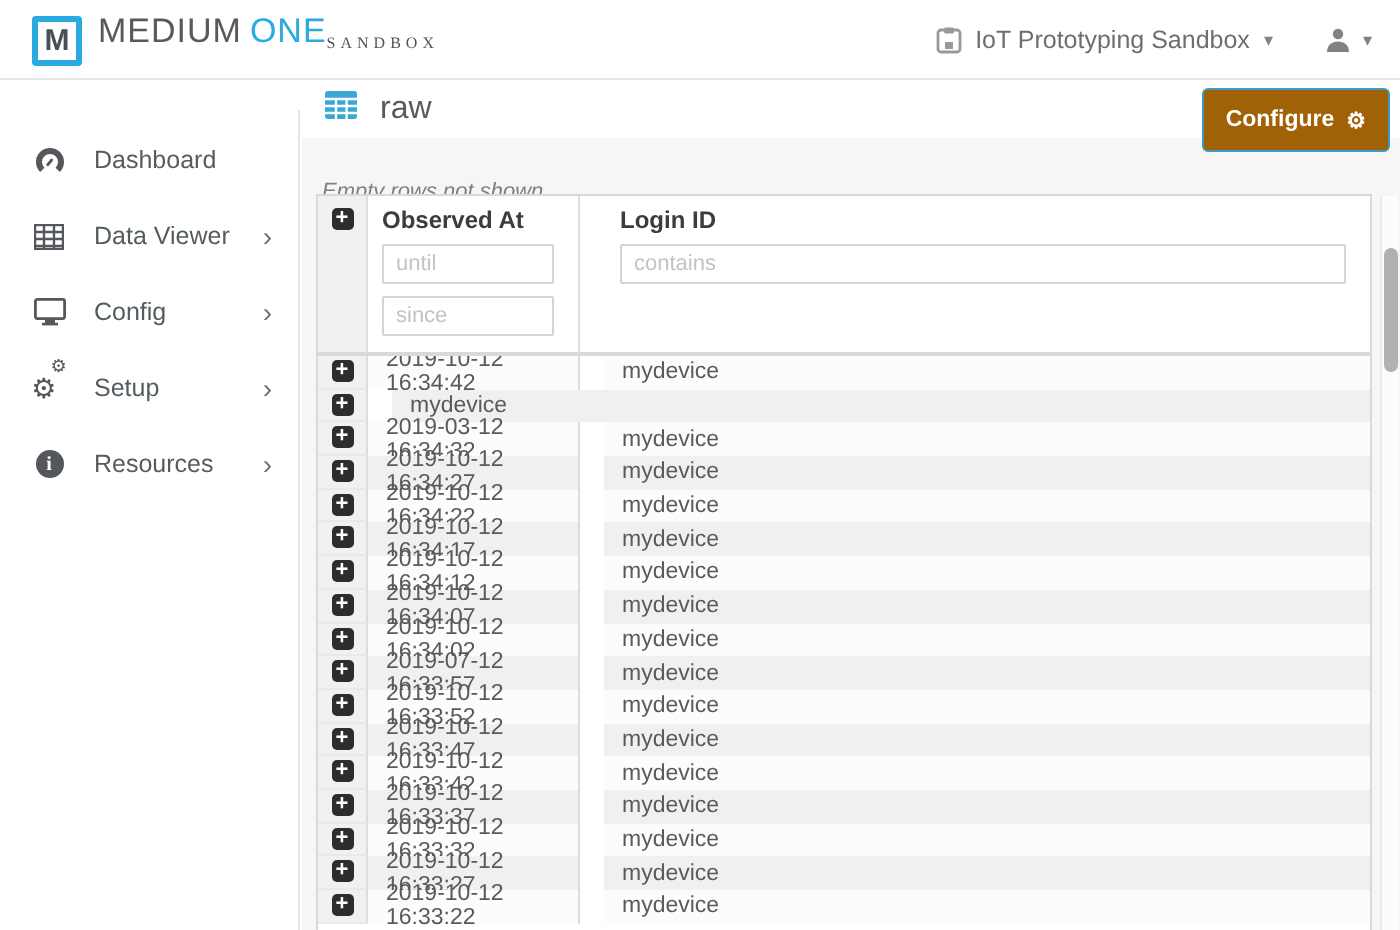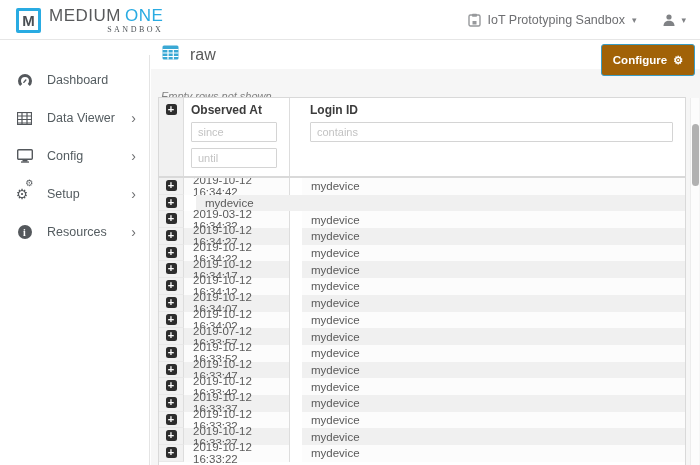--- a/index.html
+++ b/index.html
@@ -3,21 +3,21 @@
 <meta charset="utf-8">
 <style>
   * { margin:0; padding:0; box-sizing:border-box; }
   html,body { width:700px; height:465px; font-family:"Liberation Sans", sans-serif; background:#fff; overflow:hidden; }
   #app { position:relative; width:700px; height:465px; background:#fff; }
 
   
   .topbar { position:absolute; left:0; top:0; width:700px; height:40px; background:#fff; border-bottom:1px solid #e6e6e6; display:flex; align-items:center; justify-content:space-between; padding:0 14px 0 16px; z-index:5; }
   .logo { display:flex; align-items:flex-start; gap:8px; }
   .logo-m { width:25px; height:25px; border:3px solid #29abe2; border-radius:2px; color:#4a4f54; font-weight:bold; font-size:15px; display:flex; align-items:center; justify-content:center; margin-top:2px; }
-  .logo-text { display:flex; flex-direction:column; align-items:flex-end; }
+  .logo-text { display:flex; flex-direction:row; align-items:flex-end; }
   .logo-line { font-size:17px; letter-spacing:0.5px; font-weight:500; }
   .logo-line .b1 { color:#58595b; }
   .logo-line .b2 { color:#29abe2; margin-left:4px; }
   .logo-sub { font-family:"Liberation Serif", serif; font-size:8px; letter-spacing:2.5px; color:#4f5458; margin-top:-1px; }
   .topbar-right { display:flex; align-items:center; gap:26px; }
   .workspace { display:flex; align-items:center; gap:7px; cursor:pointer; }
   .workspace-label { font-size:12.5px; color:#6d6e71; }
   .caret { font-size:9px; color:#808285; }
   .usermenu { display:flex; align-items:center; gap:5px; cursor:pointer; }
   .icn-svg { display:block; }
@@ -172,22 +172,22 @@
 
     <div class="note">Empty rows not shown</div>
 
     <div class="dtable">
       <div class="thead">
         <div class="col-plus">
           <span class="plusbox">+</span>
         </div>
         <div class="col-obs">
           <div class="th-label">Observed At</div>
+          <input class="filter-input" type="text" placeholder="until" style="">
           <input class="filter-input" type="text" placeholder="since" style="">
-          <input class="filter-input" type="text" placeholder="until" style="">
         </div>
         <div class="col-login">
           <div class="th-label">Login ID</div>
           <input class="filter-input filter-wide" type="text" placeholder="contains" style="">
         </div>
       </div>
       <div class="tbody" id="tbody">
   <div class="trow odd">
     <div class="col-plus">
       <span class="plusbox">+</span>

